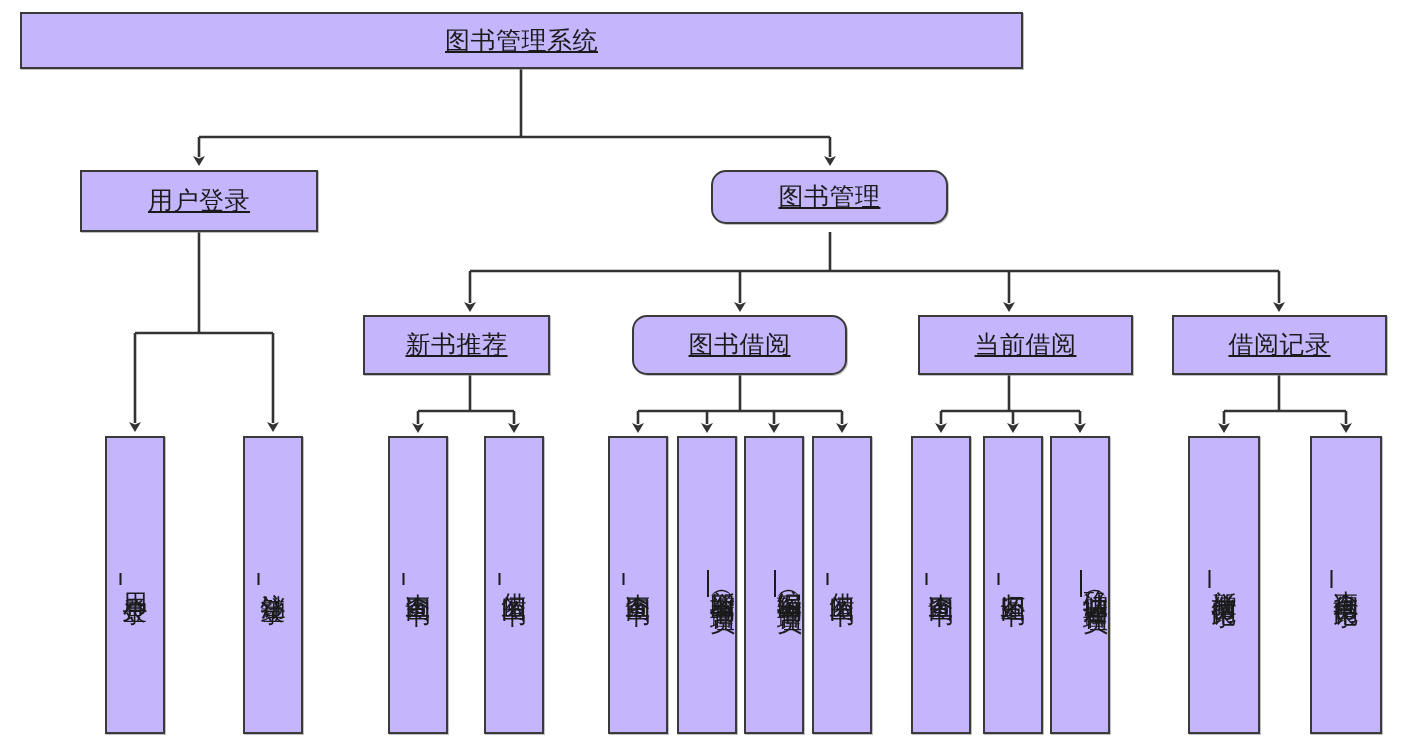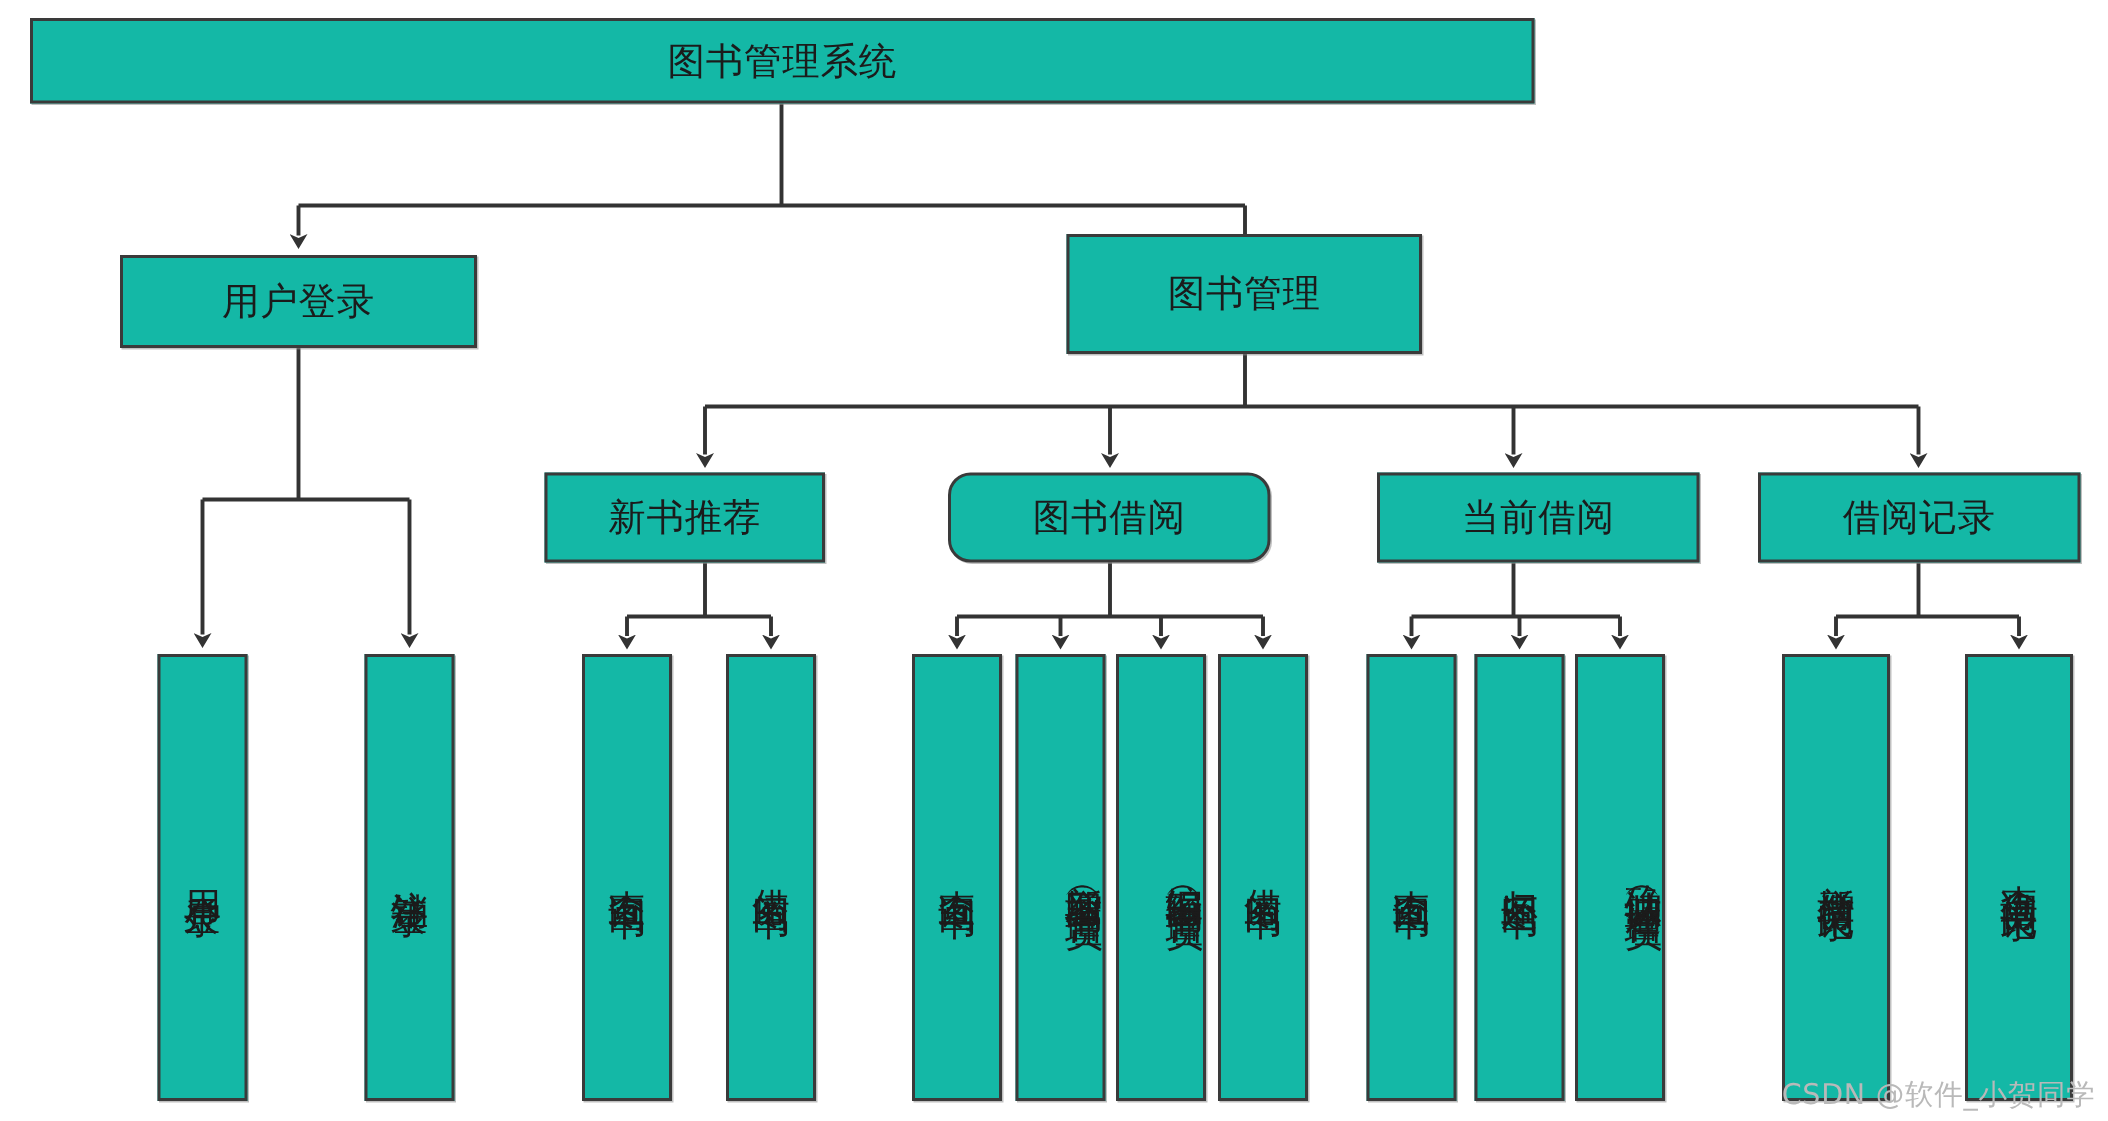--- a/index.html
+++ b/index.html
@@ -23,29 +23,30 @@
     left: 0;
     top: 0;
     width: 1405px;
     height: 747px;
     pointer-events: none;
   }
   .node {
     position: absolute;
     box-sizing: border-box;
     border: 2.5px solid #3a3a3a;
-    background: #14b8a6;
+    background: #c4b5fd;
     color: #1b1b1b;
     display: flex;
     align-items: center;
     justify-content: center;
     text-align: center;
     line-height: 1.18;
     letter-spacing: 0.5px;
     box-shadow: 1px 1px 0 rgba(140,140,140,0.55);
+    text-decoration: underline;
   }
   .node.horiz {
     font-size: 25px;
   }
   .node.root {
     font-size: 25px;
   }
   
   .node.vert {
     font-size: 25px;
@@ -137,21 +138,21 @@
     </g>
   </svg>
 
   <div class="node root horiz" style="left:20px; top:12px; width:1003px; height:57px;">
     <span>图书管理系统</span>
   </div>
 
   <div class="node horiz" style="left:80px; top:170px; width:238px; height:62px;">
     <span>用户登录</span>
   </div>
-  <div class="node horiz" style="left:711px; top:156px; width:237px; height:80px;">
+  <div class="node horiz" style="left:711px; top:170px; width:237px; height:54px;border-radius:15px;">
     <span>图书管理</span>
   </div>
 
   <div class="node horiz" style="left:363px; top:315px; width:187px; height:60px;">
     <span>新书推荐</span>
   </div>
   <div class="node horiz" style="left:632px; top:315px; width:215px; height:60px;border-radius:15px;">
     <span>图书借阅</span>
   </div>
   <div class="node horiz" style="left:902px; top:315px; width:215px; height:60px;margin-left:16px;">
@@ -198,14 +199,13 @@
     <span class="vtext">确认归还（管理员）</span>
   </div>
 
   <div class="node vert mid-align" style="left:1188px; top:436px; width:72px; height:298px;">
     <span class="vtext">新增借阅记录</span>
   </div>
   <div class="node vert mid-align" style="left:1310px; top:436px; width:72px; height:298px;">
     <span class="vtext">查询借阅记录</span>
   </div>
 
-  <div id="watermark">CSDN @软件_小贺同学</div>
 </div>
 
 </body></html>

